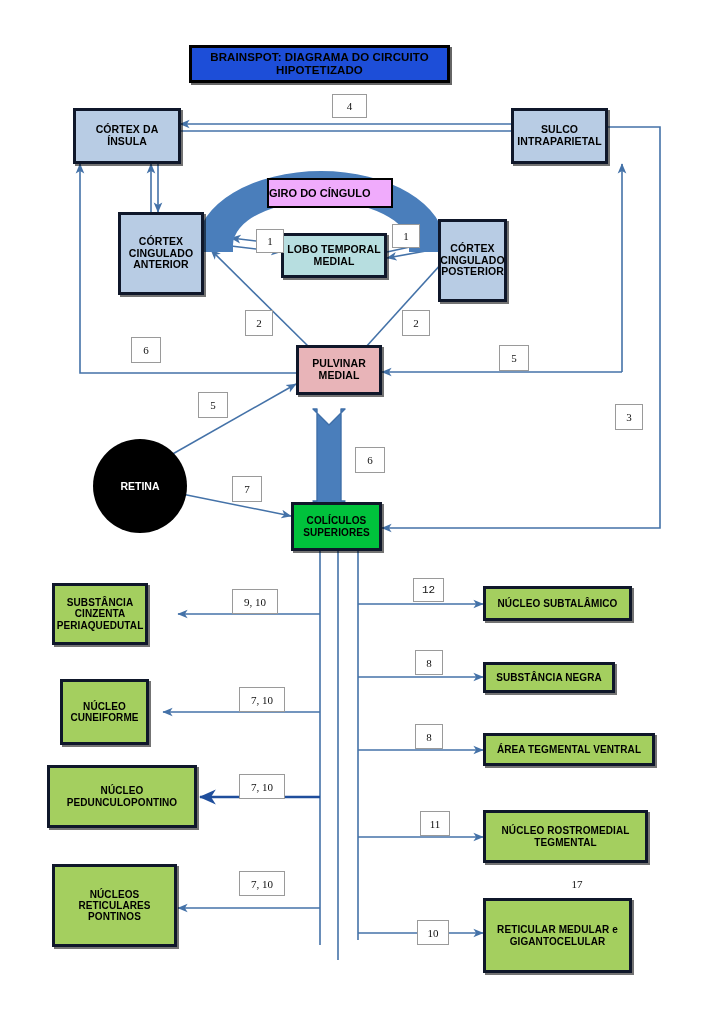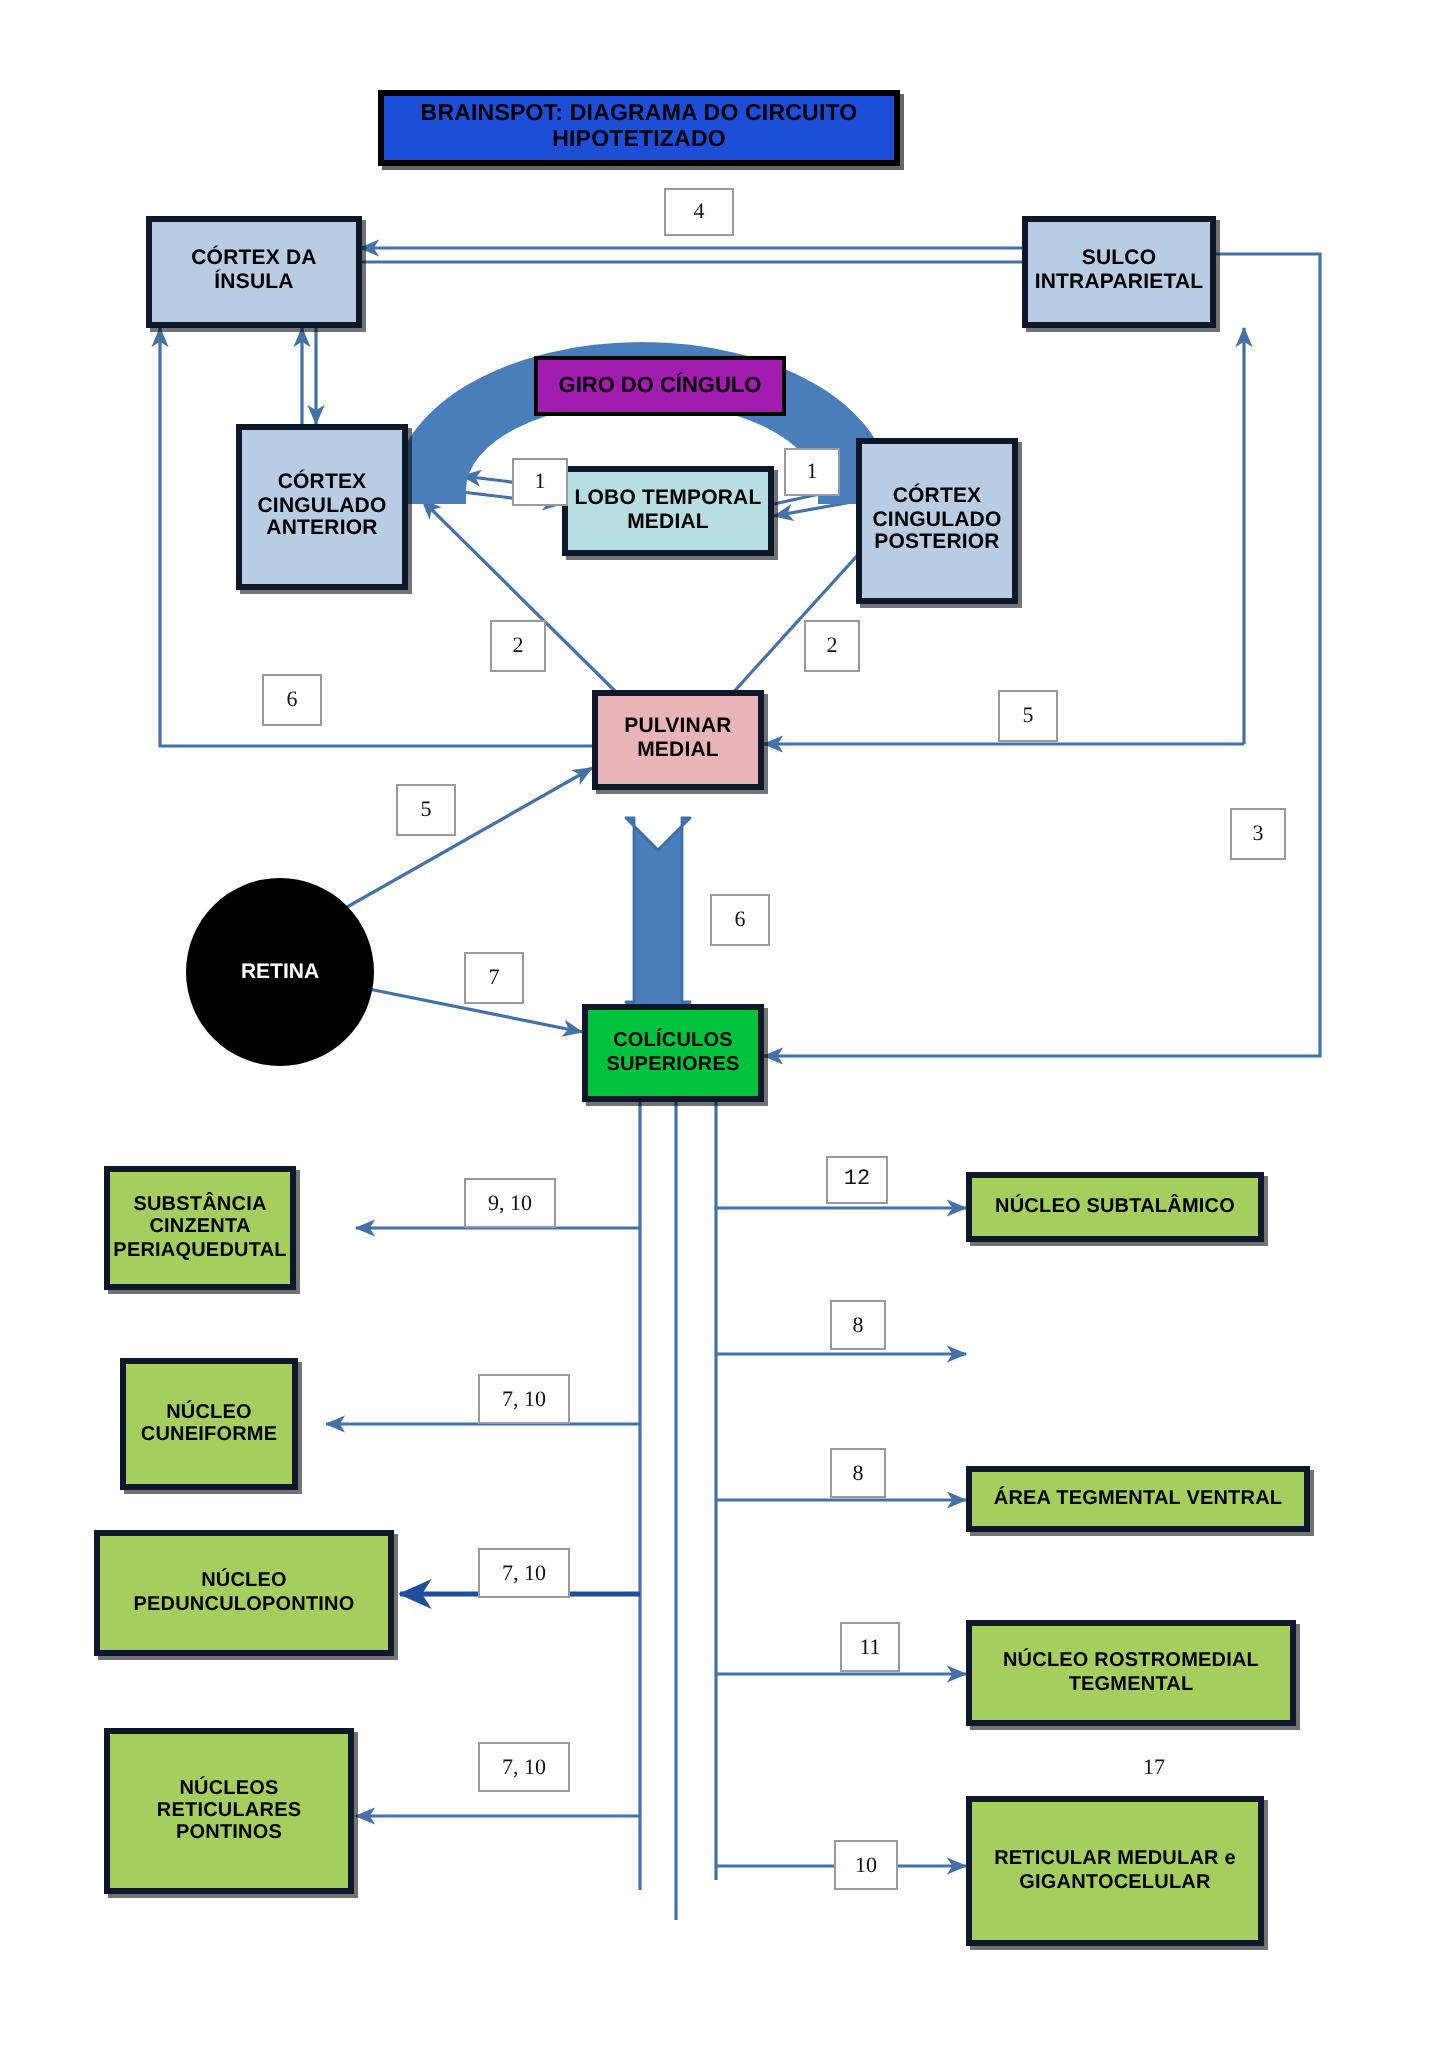--- a/index.html
+++ b/index.html
@@ -35,22 +35,22 @@
   .temporal{background:#b7dee0;font-size:10.5px;}
   .pulvinar{background:#e8b4b8;font-size:10.5px;}
   .colliculi{background:#00c23c;font-size:10px;}
   .green-light{background:#a4cf5f;font-size:10px;}
   .retina{
     position:absolute;background:#000000;border-radius:50%;
     display:flex;align-items:center;justify-content:center;
     color:#ffffff;font-weight:bold;font-size:10.5px;z-index:6;text-align:right;
   }
   .gyrus-label{
-    position:absolute;background:#a21caf;border:2px solid #000;
-    display:flex;align-items:center;justify-content:center;
+    position:absolute;background:#f0abfc;border:2px solid #000;
+    display:flex;align-items:center;
     font-weight:bold;font-size:11px;color:#000;z-index:7;
   }
 
   
   .tag{
     position:absolute;background:#ffffff;
     border:1.3px solid #9a9a9a;
     display:flex;align-items:center;justify-content:center;
     font-size:11px;color:#111;font-weight:normal;
     z-index:8;
@@ -151,21 +151,21 @@
   </div>
 
   <div class="gyrus-label" style="left:267px;top:178px;width:122px;height:26px;">
     <span>GIRO DO CÍNGULO</span>
   </div>
 
   <div class="node cortex" style="left:118px;top:212px;width:86px;height:83px;">
     <span>CÓRTEX CINGULADO ANTERIOR</span>
   </div>
 
-  <div class="node cortex" style="left:428px;top:219px;width:81px;height:83px;">
+  <div class="node cortex" style="left:438px;top:219px;width:69px;height:83px;">
     <span>CÓRTEX CINGULADO POSTERIOR</span>
   </div>
 
   <div class="node temporal" style="left:281px;top:233px;width:106px;height:45px;">
     <span>LOBO TEMPORAL MEDIAL</span>
   </div>
 
   <div class="node pulvinar" style="left:296px;top:345px;width:86px;height:50px;">
     <span>PULVINAR MEDIAL</span>
   </div>
@@ -191,20 +191,23 @@
   </div>
 
   <div class="node green-light" style="left:52px;top:864px;width:125px;height:83px;">
     <span>NÚCLEOS RETICULARES PONTINOS</span>
   </div>
 
   <div class="node green-light" style="left:483px;top:586px;width:149px;height:35px;">
     <span>NÚCLEO SUBTALÂMICO</span>
   </div>
 
+  <div class="node green-light" style="left:483px;top:662px;width:132px;height:31px;">
+    <span>SUBSTÂNCIA NEGRA</span>
+  </div>
 
   <div class="node green-light" style="left:483px;top:733px;width:172px;height:33px;">
     <span>ÁREA TEGMENTAL VENTRAL</span>
   </div>
 
   <div class="node green-light" style="left:483px;top:810px;width:165px;height:53px;">
     <span>NÚCLEO ROSTROMEDIAL TEGMENTAL</span>
   </div>
 
   <div class="node green-light" style="left:483px;top:898px;width:149px;height:75px;">

